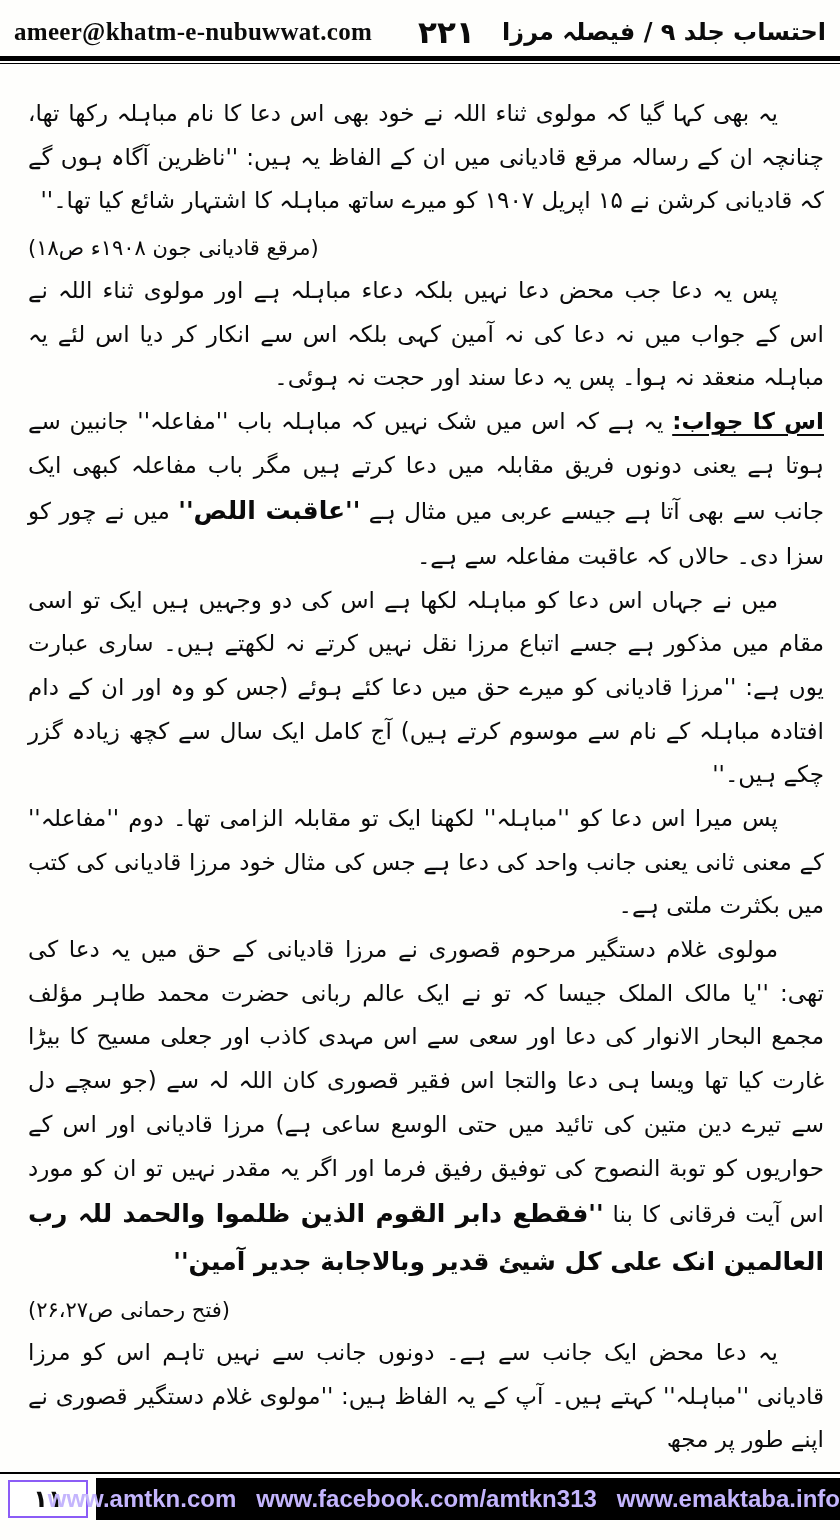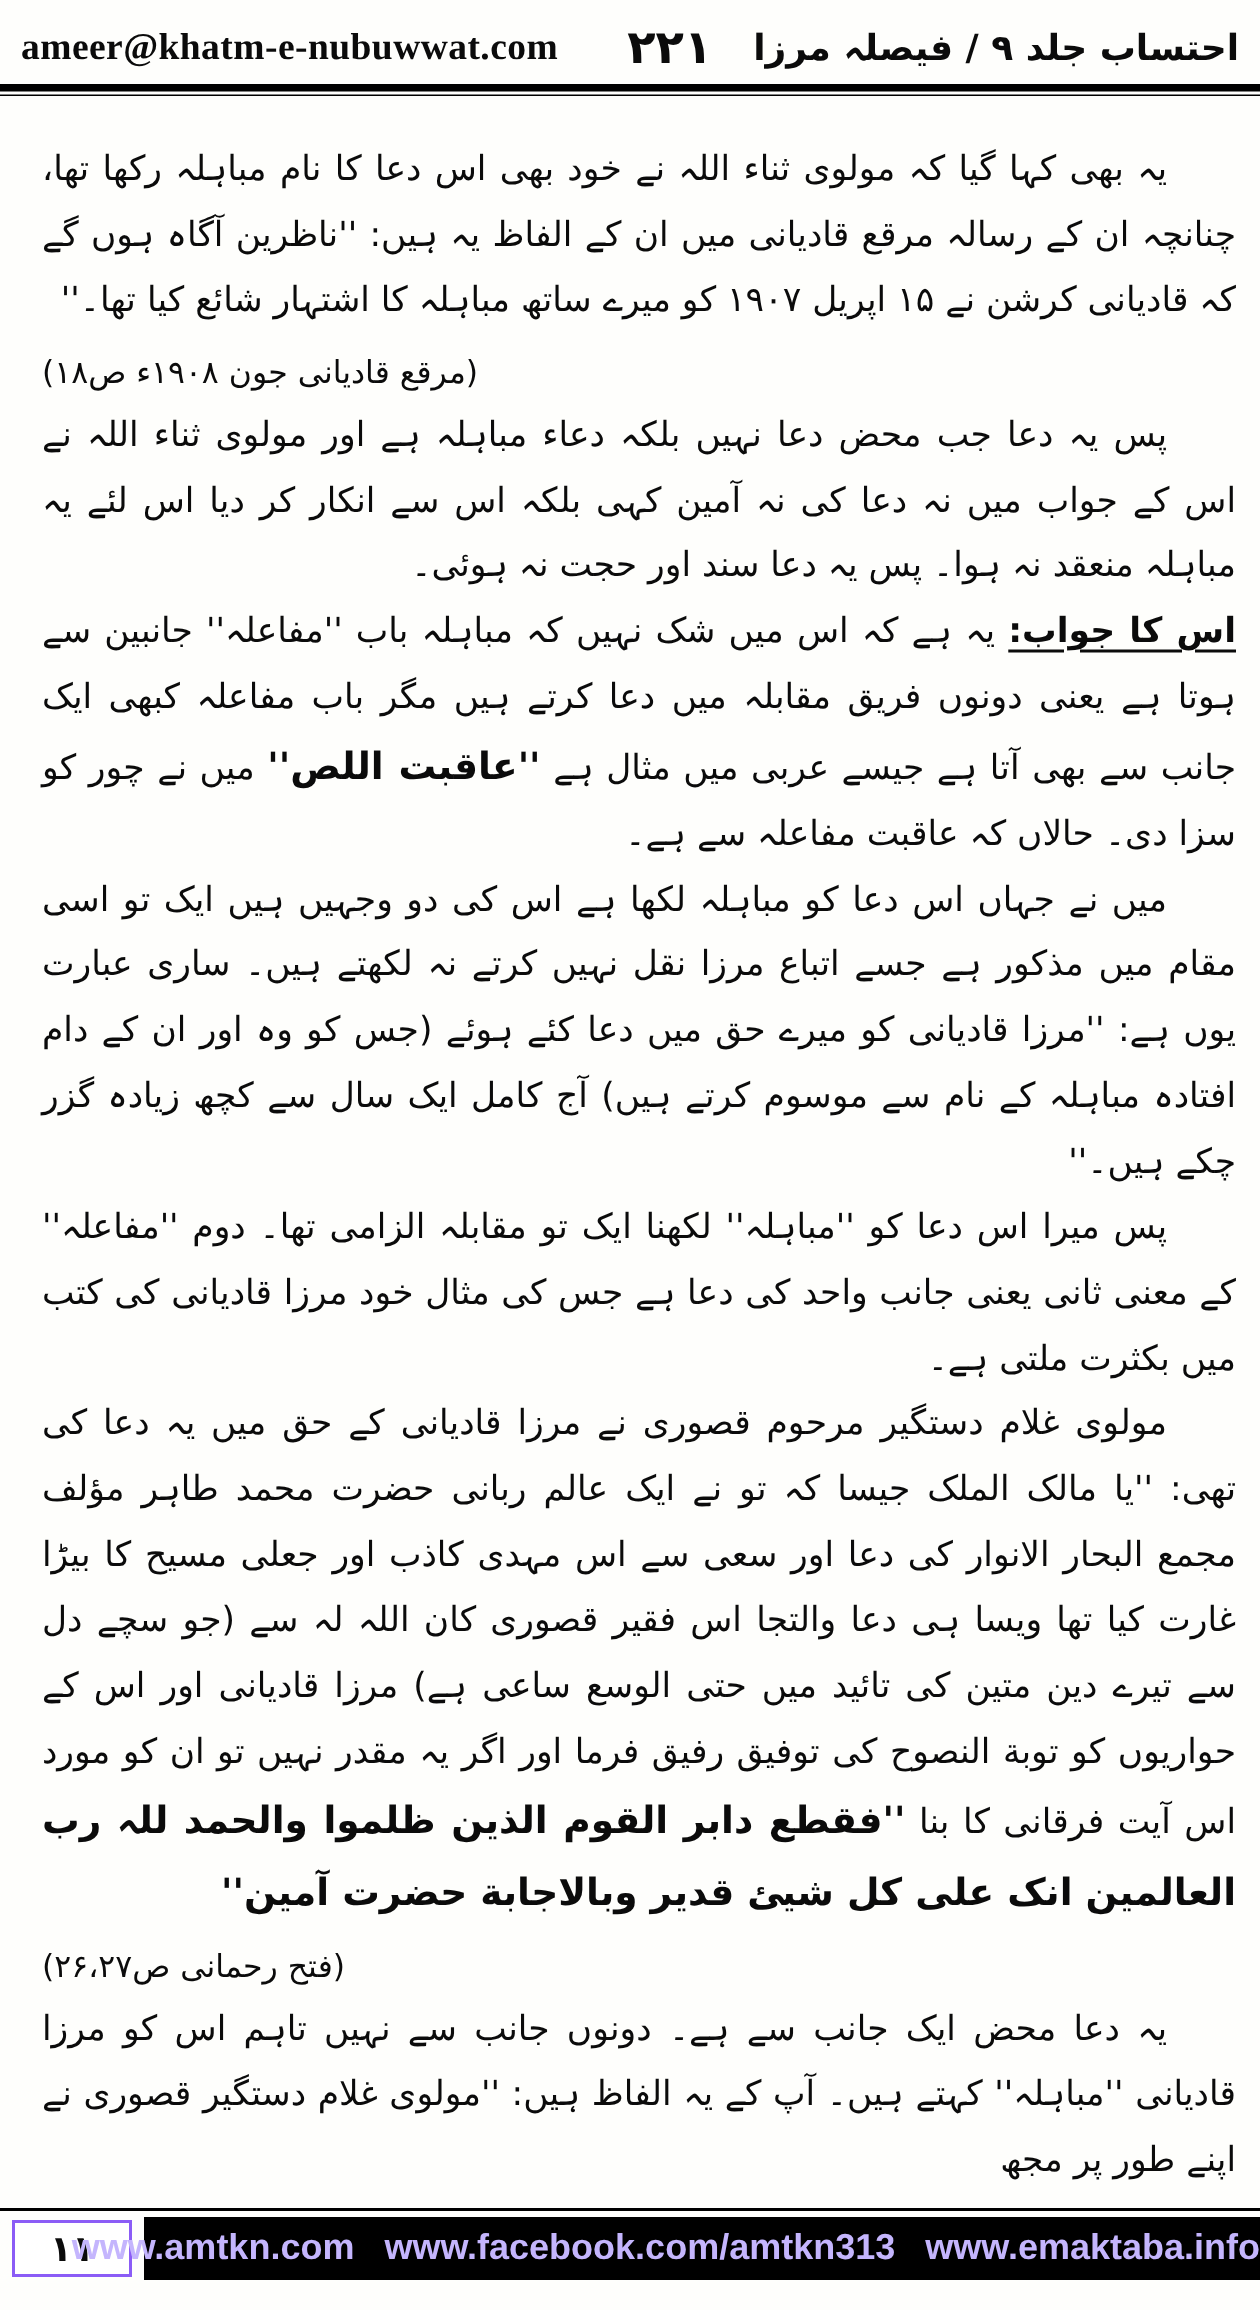--- a/index.html
+++ b/index.html
@@ -109,21 +109,21 @@
     <p class="para indent">
       <span>میں نے جہاں اس دعا کو مباہلہ لکھا ہے اس کی دو وجہیں ہیں ایک تو اسی مقام میں مذکور ہے جسے اتباع مرزا نقل نہیں کرتے نہ لکھتے ہیں۔ ساری عبارت یوں ہے: ''مرزا قادیانی کو میرے حق میں دعا کئے ہوئے (جس کو وہ اور ان کے دام افتادہ مباہلہ کے نام سے موسوم کرتے ہیں) آج کامل ایک سال سے کچھ زیادہ گزر چکے ہیں۔''</span>
     </p>
 
     <p class="para indent">
       <span>پس میرا اس دعا کو ''مباہلہ'' لکھنا ایک تو مقابلہ الزامی تھا۔ دوم ''مفاعلہ'' کے معنی ثانی یعنی جانب واحد کی دعا ہے جس کی مثال خود مرزا قادیانی کی کتب میں بکثرت ملتی ہے۔</span>
     </p>
 
     <p class="para indent">
       <span>مولوی غلام دستگیر مرحوم قصوری نے مرزا قادیانی کے حق میں یہ دعا کی تھی: ''یا مالک الملک جیسا کہ تو نے ایک عالم ربانی حضرت محمد طاہر مؤلف مجمع البحار الانوار کی دعا اور سعی سے اس مہدی کاذب اور جعلی مسیح کا بیڑا غارت کیا تھا ویسا ہی دعا والتجا اس فقیر قصوری کان اللہ لہ سے (جو سچے دل سے تیرے دین متین کی تائید میں حتی الوسع ساعی ہے) مرزا قادیانی اور اس کے حواریوں کو توبة النصوح کی توفیق رفیق فرما اور اگر یہ مقدر نہیں تو ان کو مورد اس آیت فرقانی کا بنا</span>
-      <span class="arabic">''فقطع دابر القوم الذین ظلموا والحمد للہ رب العالمین انک علی کل شیئ قدیر وبالاجابة حضرت آمین''</span>
+      <span class="arabic">''فقطع دابر القوم الذین ظلموا والحمد للہ رب العالمین انک علی کل شیئ قدیر وبالاجابة جدیر آمین''</span>
       <span class="ref">(فتح رحمانی ص۲۶،۲۷)</span>
     </p>
 
     <p class="para indent">
       <span>یہ دعا محض ایک جانب سے ہے۔ دونوں جانب سے نہیں تاہم اس کو مرزا قادیانی ''مباہلہ'' کہتے ہیں۔ آپ کے یہ الفاظ ہیں: ''مولوی غلام دستگیر قصوری نے اپنے طور پر مجھ</span>
     </p>
 
   </main>
 
   <footer class="footer">

